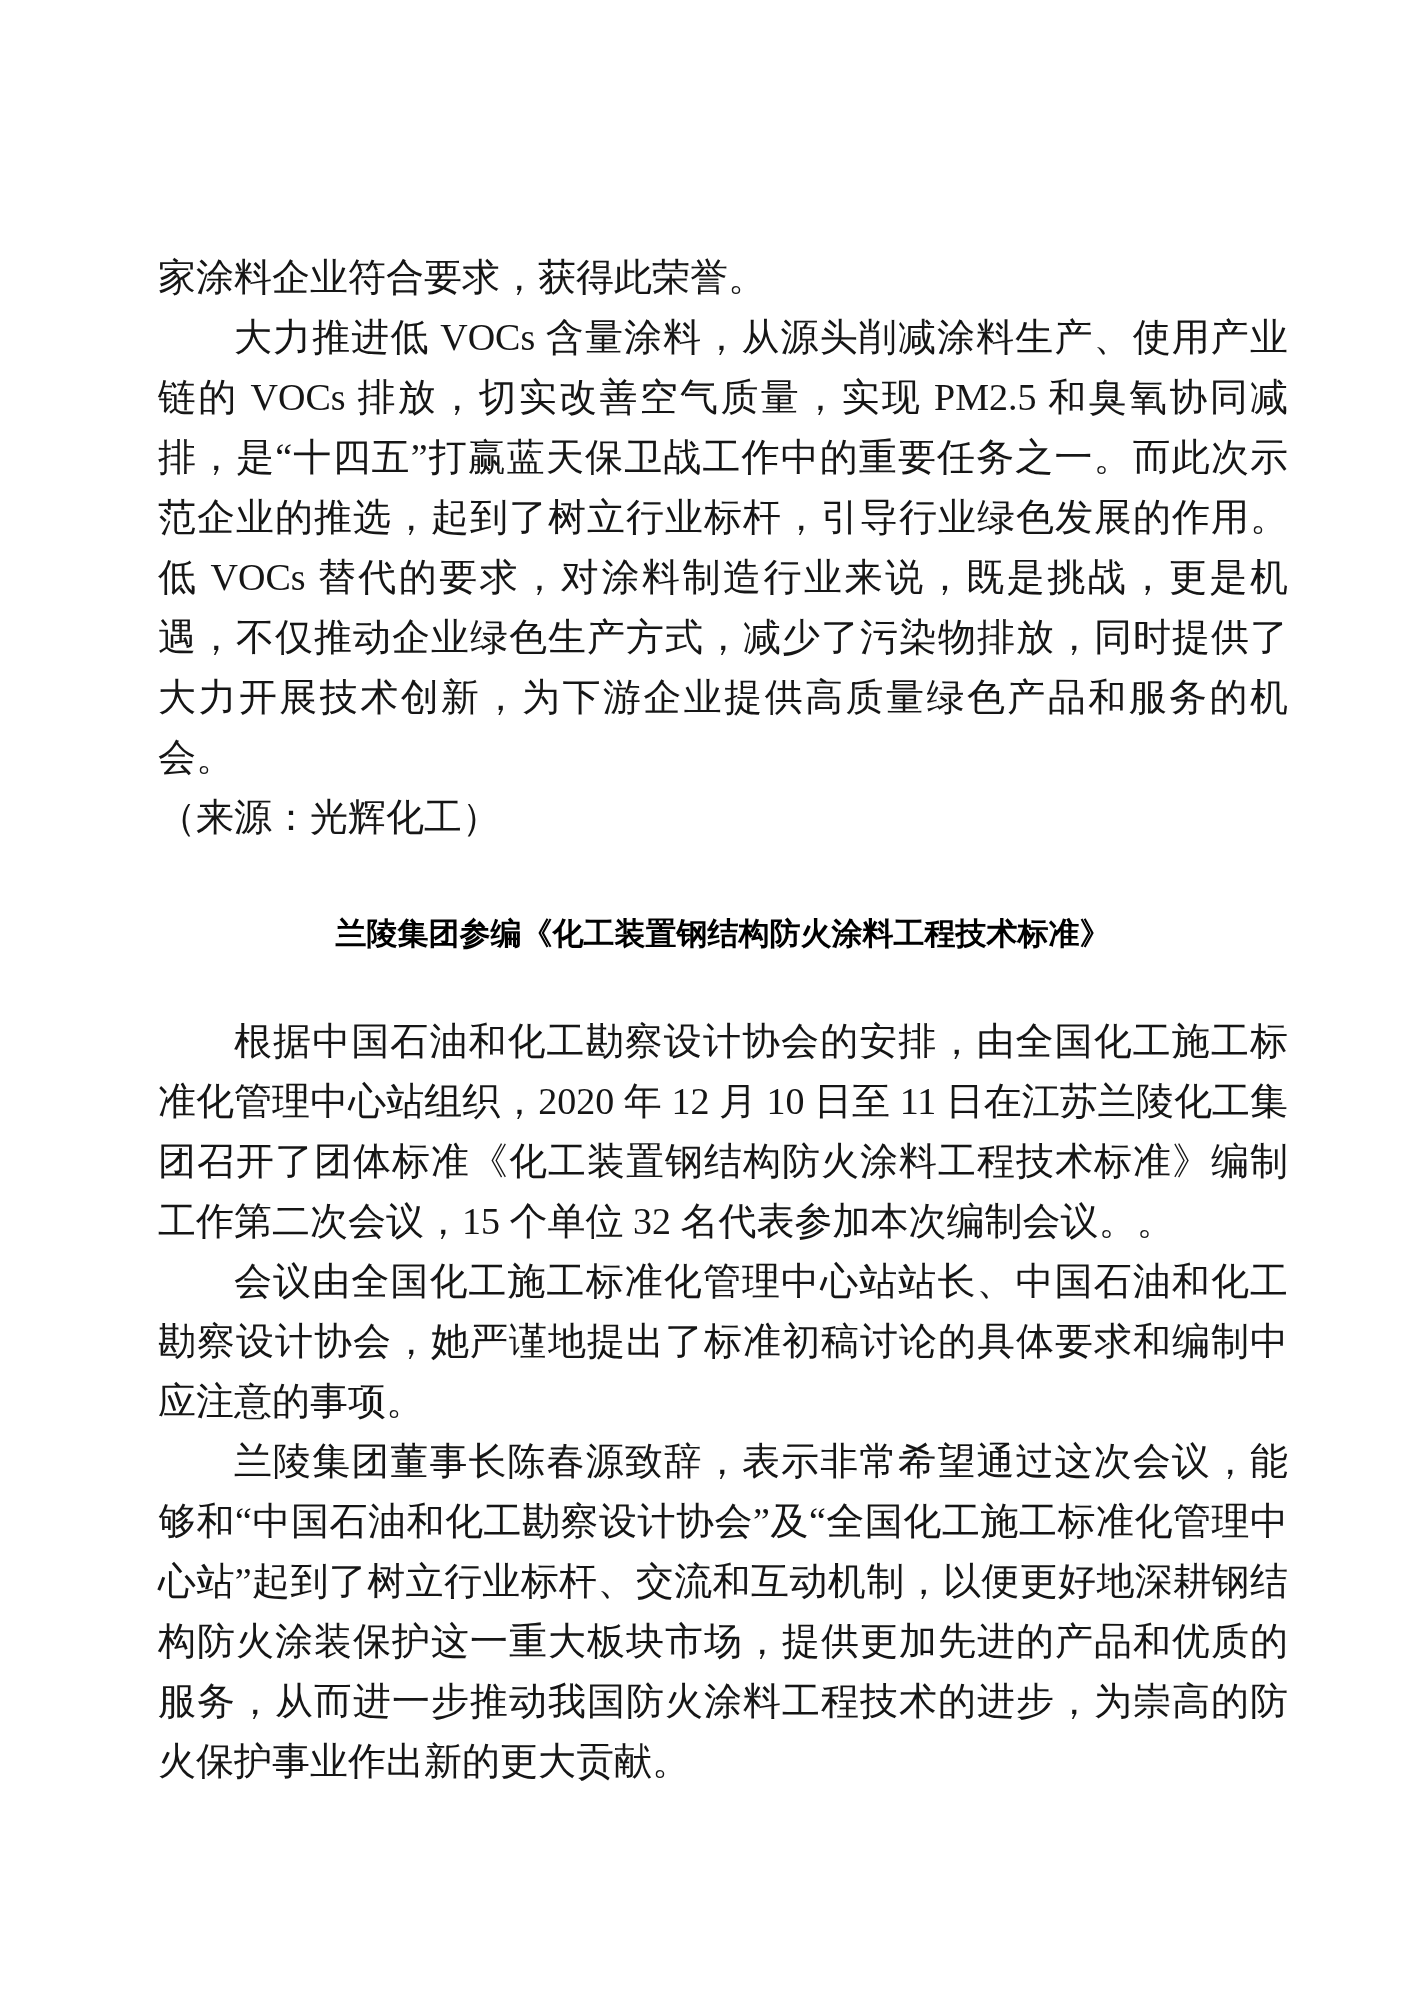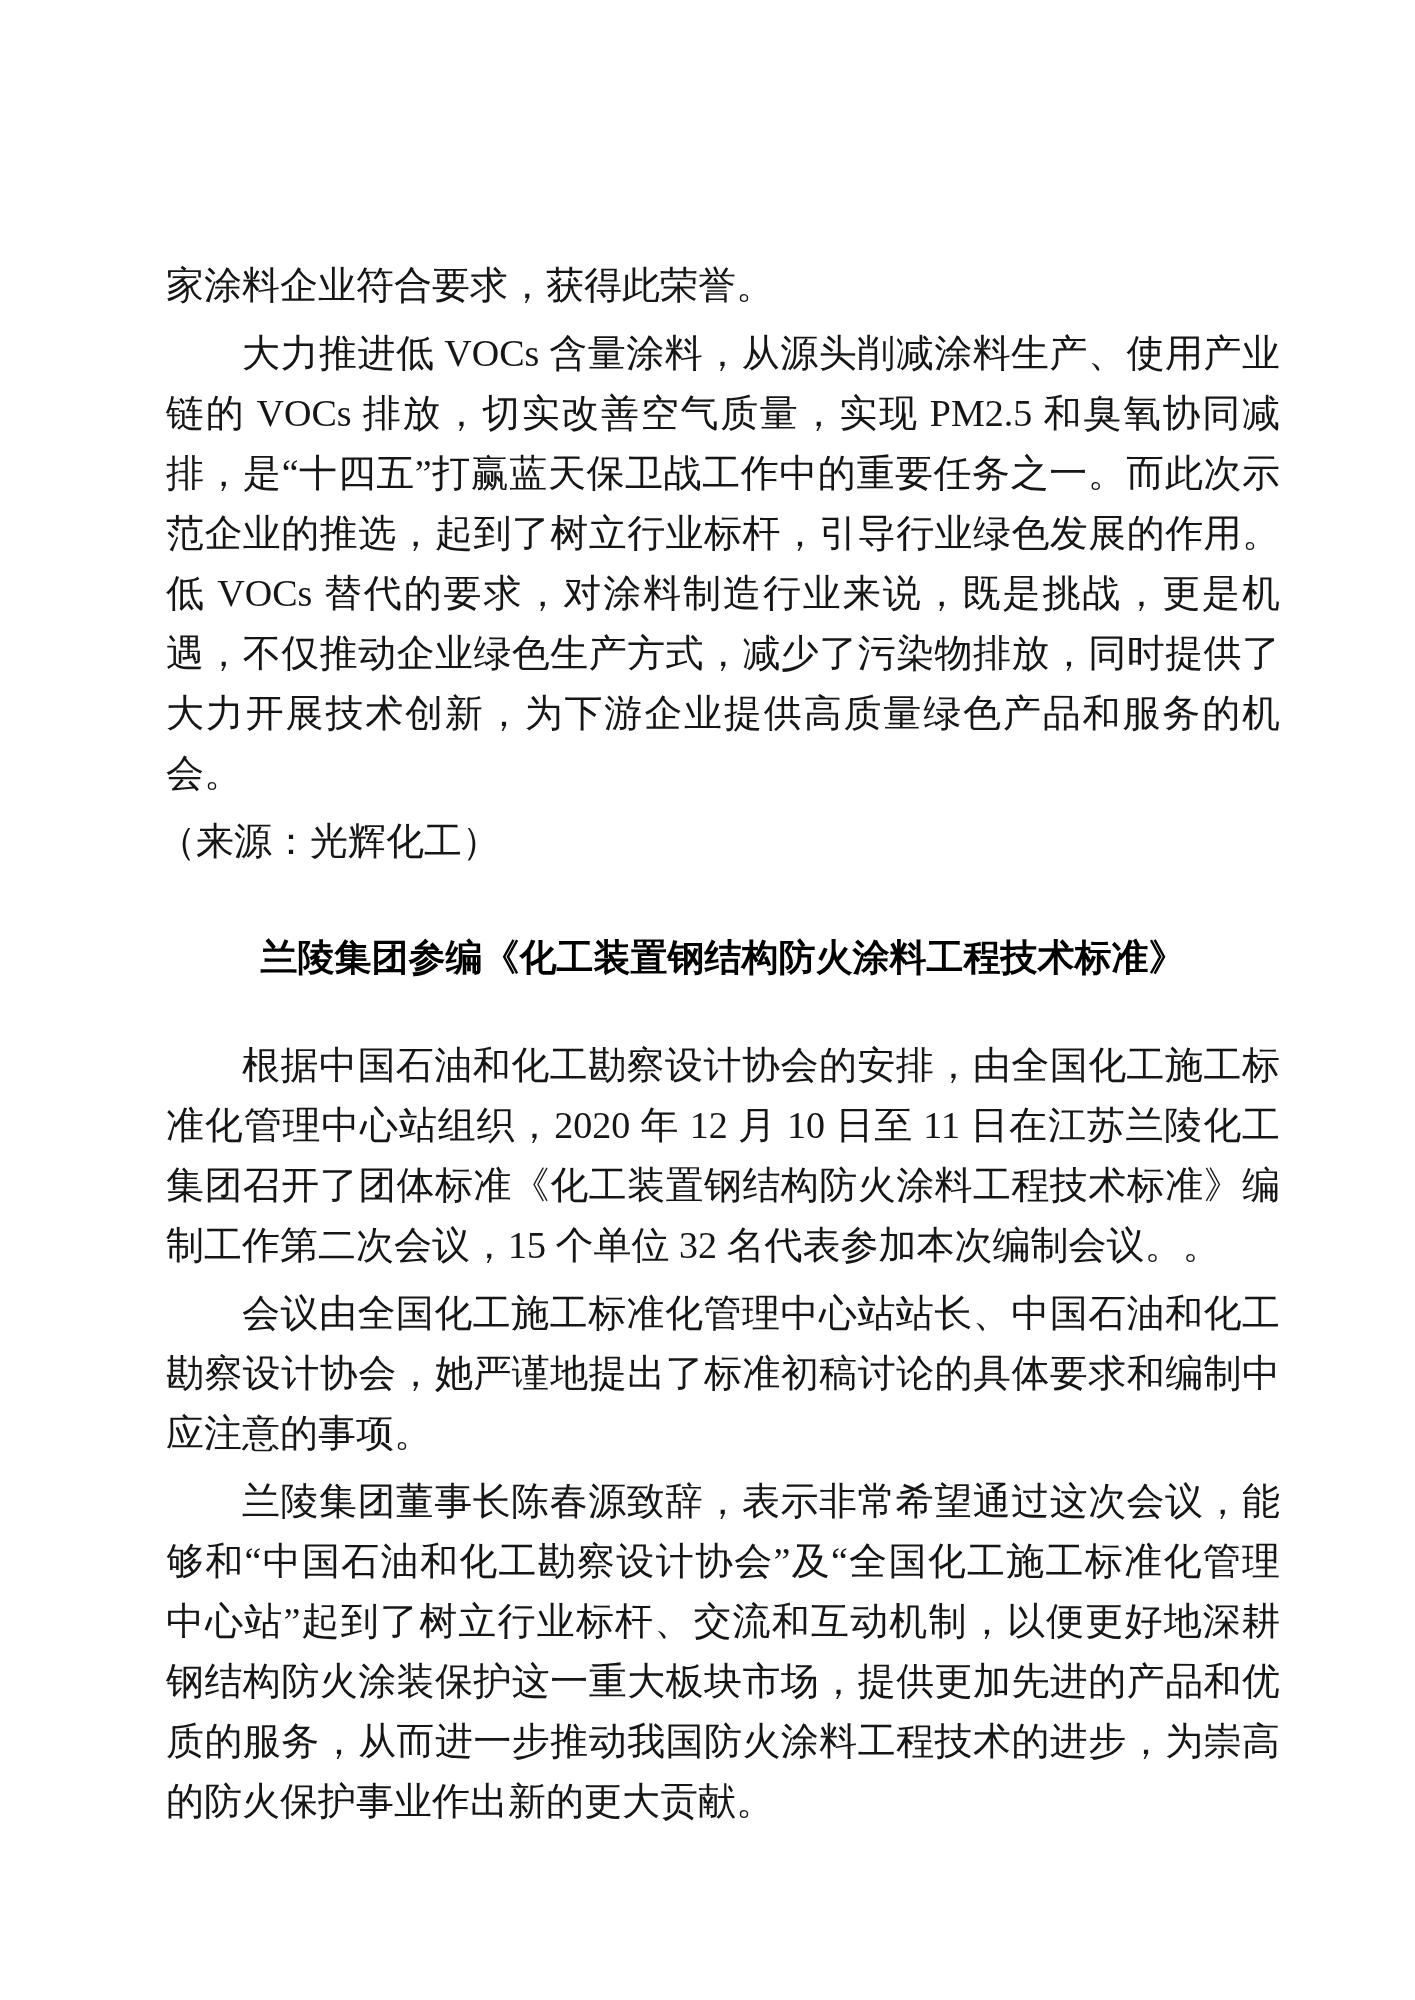--- a/index.html
+++ b/index.html
@@ -17,42 +17,42 @@
     font-family: "Liberation Serif", "DejaVu Serif", serif;
     color: #161616;
   }
   .content {
     position: absolute;
     left: 158px;
     top: 247px;
     width: 1130px;
   }
   .body-text {
-    margin: 8px;
+    margin: 0;
     font-size: 38px;
     line-height: 60px;
     text-align: justify;
     text-justify: inter-ideograph;
     word-break: normal;
     overflow-wrap: break-word;
     color: #161616;
   }
   .indent {
     text-indent: 2em;
   }
   .source-line {
     margin: 0;
     font-size: 38px;
     line-height: 60px;
     text-align: left;
     color: #161616;
   }
   .article-title {
     margin: 52px 0 42px 0;
-    font-size: 37px;
+    font-size: 31px;
     font-weight: bold;
     line-height: 70px;
     text-align: center;
     letter-spacing: 0;
     color: #000000;
     white-space: nowrap;
   }
   .page-number {
     position: absolute;
     top: 1800px;

